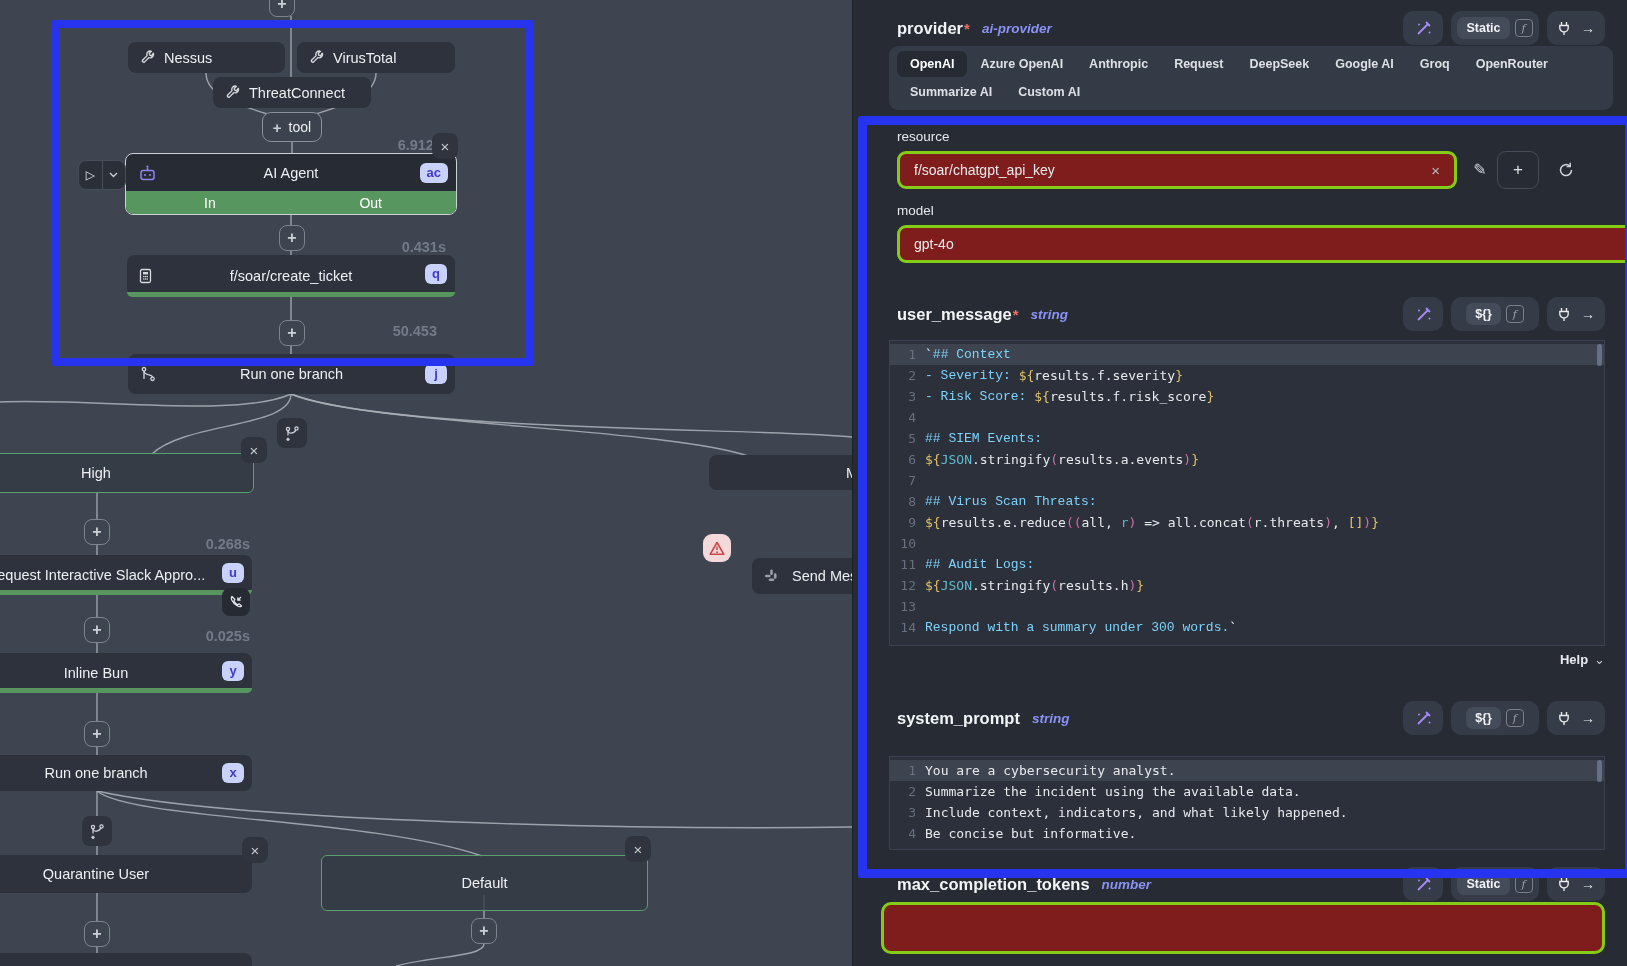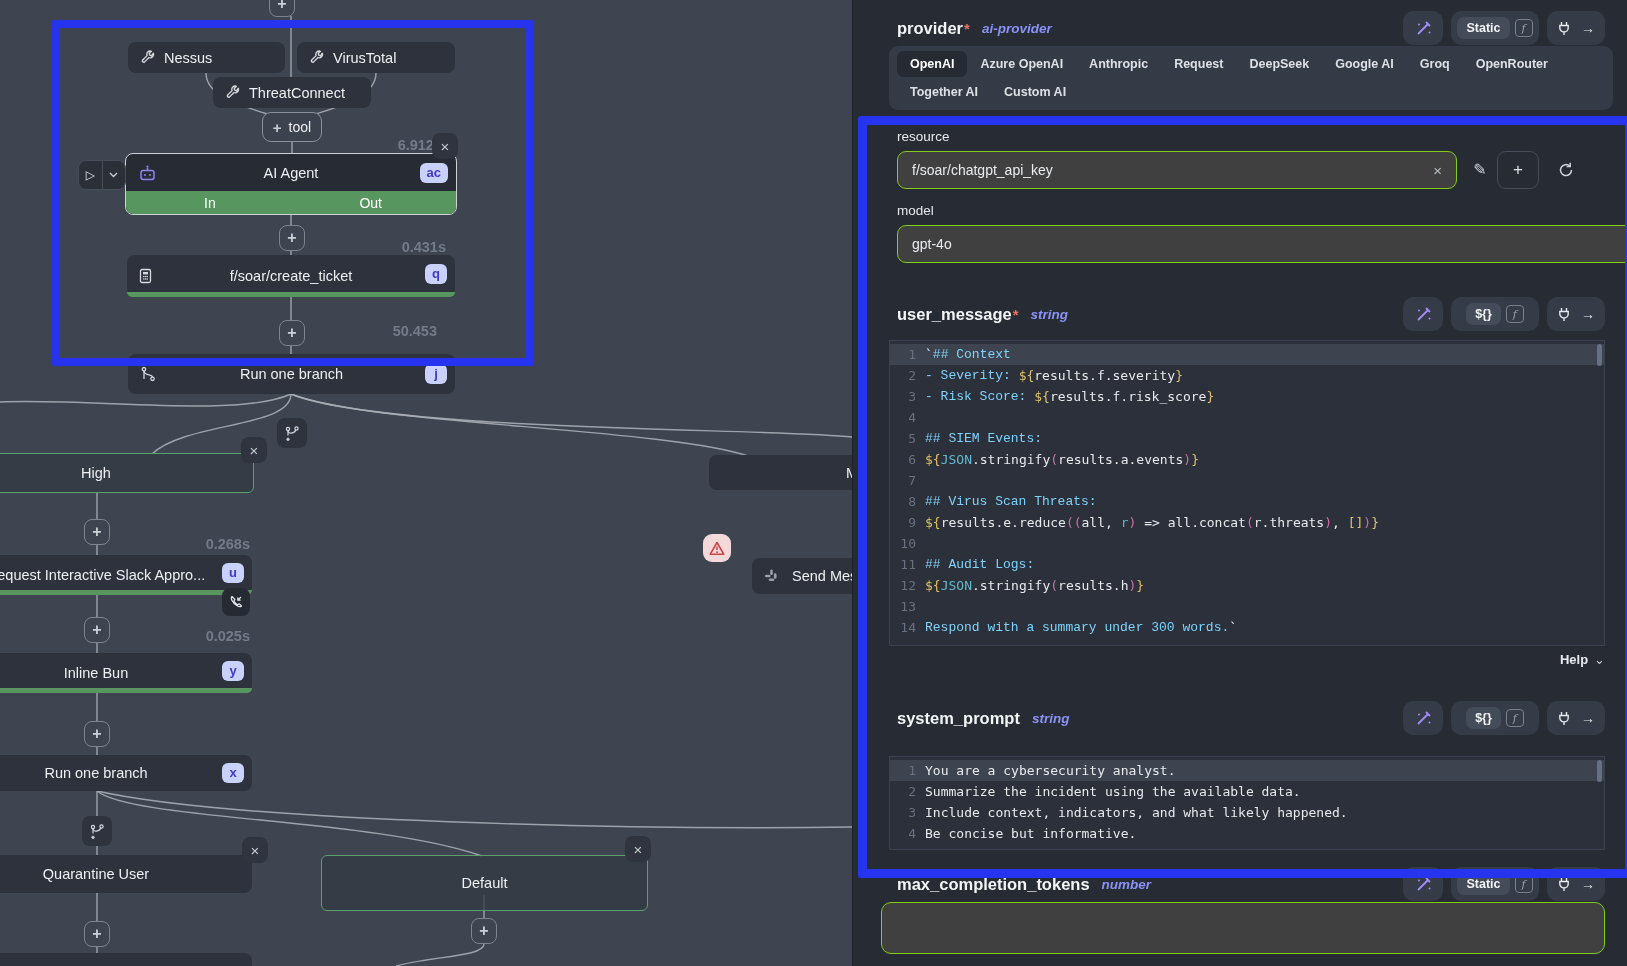--- a/index.html
+++ b/index.html
@@ -50,21 +50,21 @@
   .modegrp{min-width:88px;gap:5px;padding:0 6px;}
   .modepill{background:#454c59;border-radius:7px;padding:4px 9px;font-size:12.5px;font-weight:700;color:#f0f2f4;white-space:nowrap;}
   .fbox{width:16px;height:16px;border:1px solid #79808d;border-radius:4px;color:#9aa2ad;font-style:italic;
         font-family:"DejaVu Serif",serif;font-size:11px;display:flex;align-items:center;justify-content:center;}
   .iogrp{width:58px;gap:10px;color:#e8eaec;font-size:14px;}
   .tabs{position:absolute;left:36px;top:46px;width:724px;background:#343a46;border-radius:9px;display:flex;
         flex-wrap:wrap;align-items:center;padding:5px 8px;row-gap:2px;box-sizing:border-box;z-index:10;}
   .tab{padding:6px 13px;font-size:12.5px;font-weight:700;color:#dde0e5;border-radius:7px;white-space:nowrap;}
   .tab.sel{background:#262a33;color:#fff;}
   .flabel{position:absolute;color:#e6e8eb;font-size:13.5px;z-index:10;}
-  .inp{position:absolute;background:#404040;border:1px solid #84cc16;border-radius:9px;color:#e9ebee;font-size:14px;
+  .inp{position:absolute;background:#7f1d1d;border:3px solid #84cc16;border-radius:9px;color:#e9ebee;font-size:14px;
        display:flex;align-items:center;padding:0 14px;box-sizing:border-box;z-index:10;}
   .inp .clearx{margin-left:auto;color:#b9bdc4;font-size:15px;}
   .miniicon{position:absolute;z-index:10;color:#d0d4da;display:flex;align-items:center;justify-content:center;}
   .pbtn{position:absolute;border:1px solid #464c58;border-radius:9px;color:#dfe2e6;display:flex;align-items:center;
         justify-content:center;font-size:17px;z-index:10;box-sizing:border-box;}
   .ed{position:absolute;background:#2b303a;border:1px solid #3b4150;font-family:"DejaVu Sans Mono",monospace;
       font-size:13px;line-height:21px;color:#e7e9ec;overflow:hidden;z-index:10;box-sizing:border-box;padding-top:3px;}
   .cl{display:flex;height:21px;white-space:pre;}
   .cl.active{background:#3d4450;}
   .ln{flex:0 0 26px;width:26px;text-align:right;color:#68707f;padding-right:9px;}
@@ -321,21 +321,21 @@
 
     <div class="tabs" id="provider-tabs">
         <div class="tab sel">OpenAI</div>
         <div class="tab">Azure OpenAI</div>
         <div class="tab">Anthropic</div>
         <div class="tab">Request</div>
         <div class="tab">DeepSeek</div>
         <div class="tab">Google AI</div>
         <div class="tab">Groq</div>
         <div class="tab">OpenRouter</div>
-        <div class="tab">Together AI</div>
+        <div class="tab">Summarize AI</div>
         <div class="tab">Custom AI</div>
       </div>
 
     <div class="selrect" style="left:5px;top:116px;width:758px;height:744px;border-width:9px;"></div>
 
     <div class="flabel" style="left:44px;top:129px;">resource</div>
     <div class="inp" style="left:44px;top:151px;width:560px;height:38px;">
       <span>f/soar/chatgpt_api_key</span>
       <span class="clearx">×</span>
     </div>

